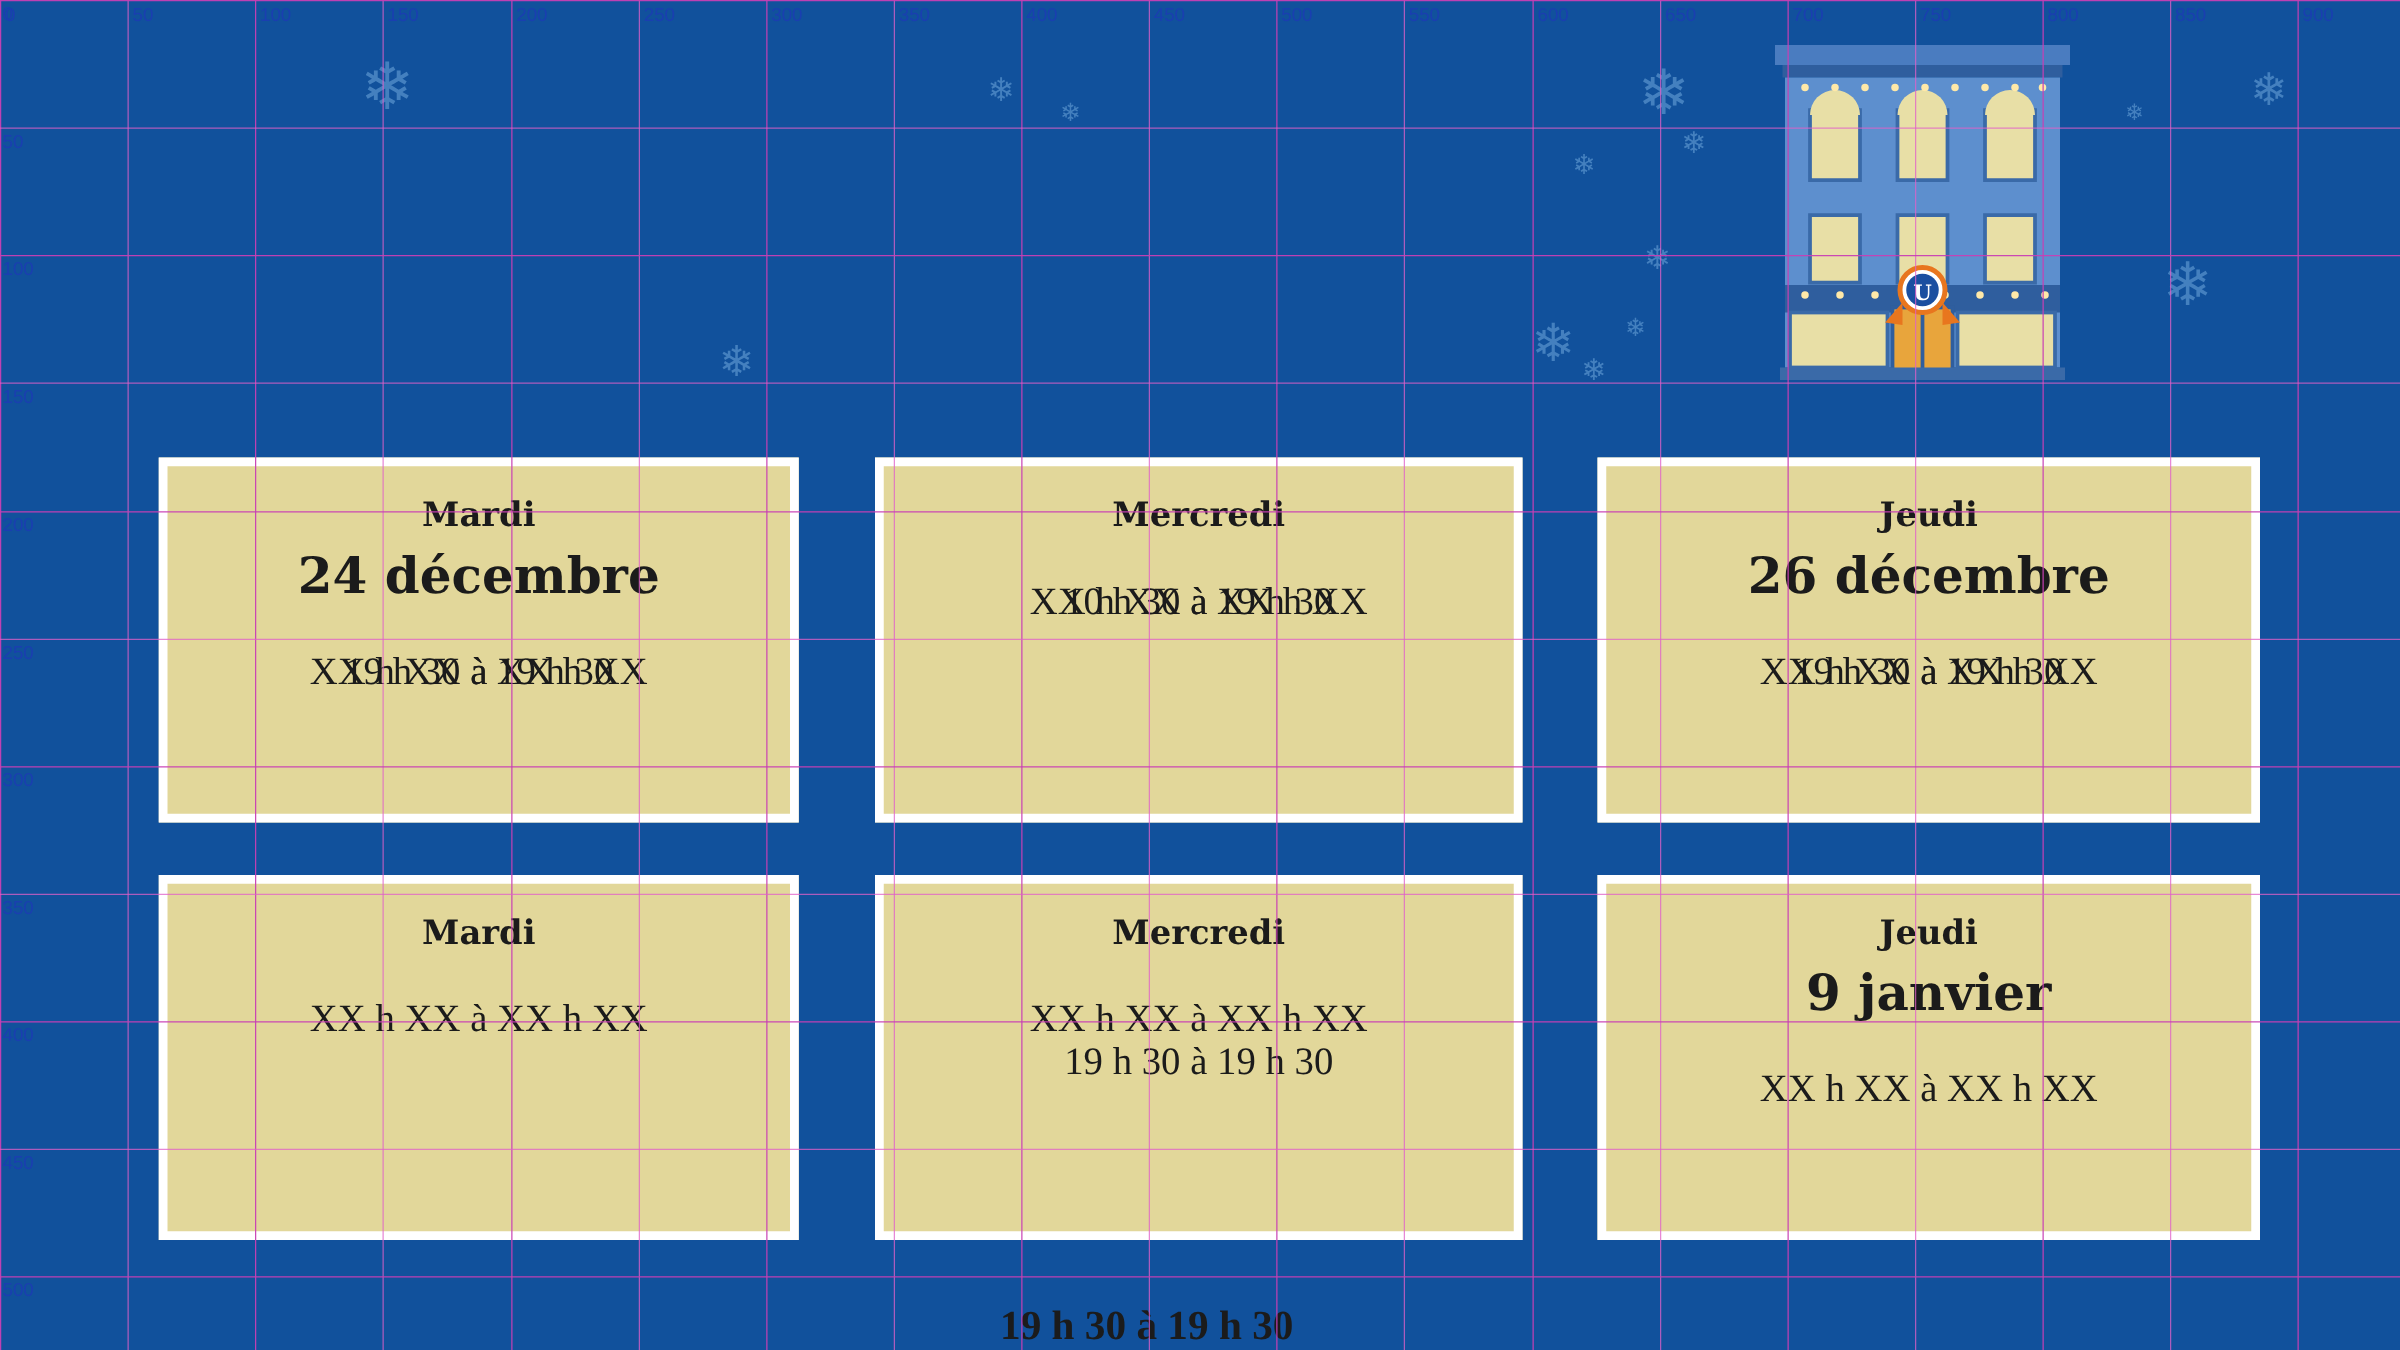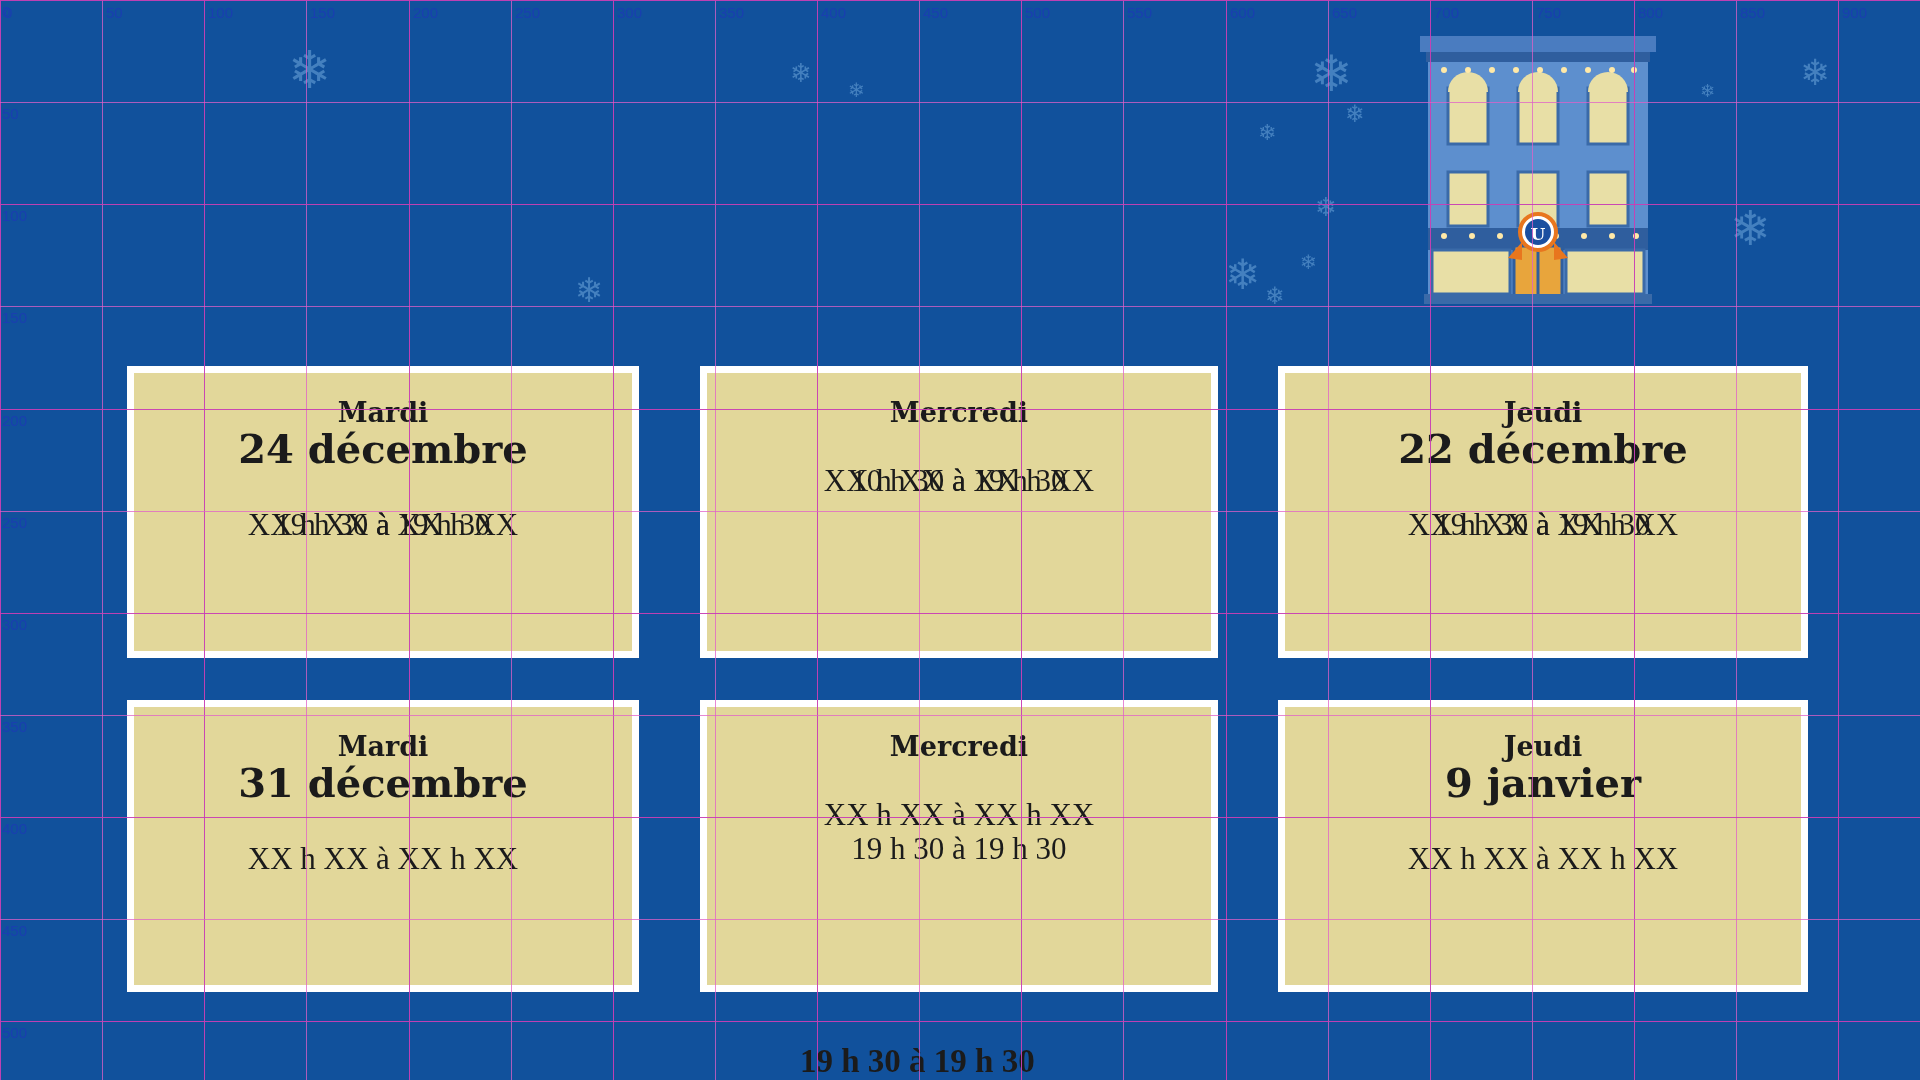--- a/index.html
+++ b/index.html
@@ -103,21 +103,21 @@
     font-family: "DejaVu Serif", serif;
     font-weight: bold;
     font-size: 27px;
     margin-top: 26px;
     line-height: 1.0;
   }
   .card .date {
     font-family: "DejaVu Serif", serif;
     font-weight: bold;
     font-size: 40px;
-    margin-top: 2px;
+    margin-top: 14px;
     line-height: 1.05;
     white-space: nowrap;
   }
   .card .date sup {
     font-size: 0.52em;
     vertical-align: super;
   }
   .card .hours-wrap {
     position: relative;
     margin-top: 38px;
@@ -242,30 +242,29 @@
   <div class="card" style="left:700px; top:366px; width:518px; height:292px;">
     <div class="day">Mercredi</div>
     <div class="hours-wrap">
       <div class="hours a">10 h 30 à 19 h 30</div>
       <div class="hours b">XX h XX à XX h XX</div>
     </div>
   </div>
 
   <div class="card" style="left:1278px; top:366px; width:530px; height:292px;">
     <div class="day">Jeudi</div>
-    <div class="date"><span>22 décembre</span></div>
+    <div class="date"><span>26 décembre</span></div>
     <div class="hours-wrap">
       <div class="hours a">19 h 30 à 19 h 30</div>
       <div class="hours b">XX h XX à XX h XX</div>
     </div>
   </div>
 
   <div class="card" style="left:127px; top:700px; width:512px; height:292px;">
     <div class="day">Mardi</div>
-    <div class="date"><span>31 décembre</span></div>
     <div class="hours-wrap">
       <div class="hours a">XX h XX à XX h XX</div>
     </div>
   </div>
 
   <div class="card" style="left:700px; top:700px; width:518px; height:292px;">
     <div class="day">Mercredi</div>
     <div class="hours-wrap">
       <div class="hours a">XX h XX à XX h XX</div>
       <div class="hours offset">19 h 30 à 19 h 30</div>

